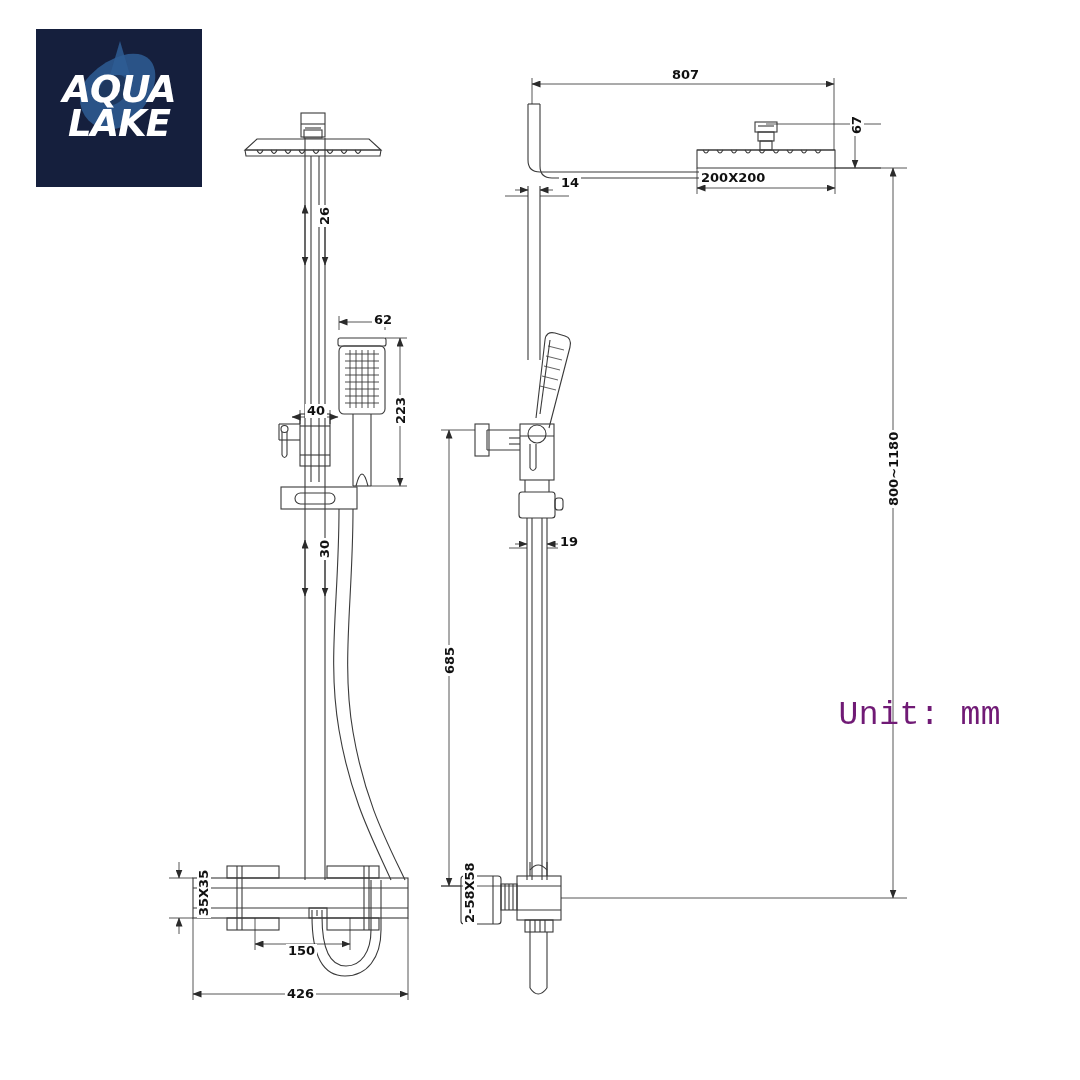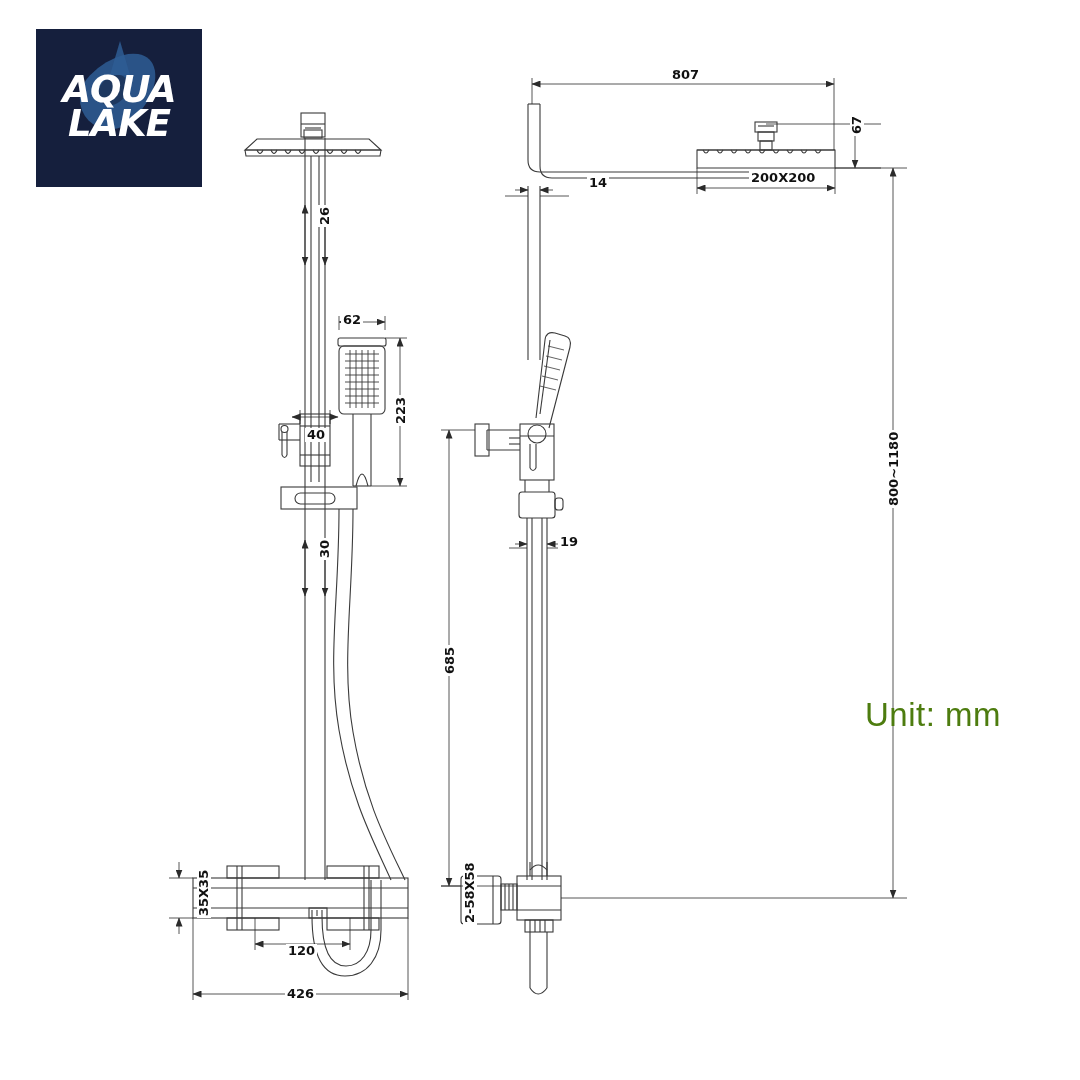--- a/index.html
+++ b/index.html
@@ -108,23 +108,23 @@
   }
   .dimtext.vert {
     transform: rotate(-90deg);
     transform-origin: left top;
   }
   
   #unit-note {
     position: absolute;
     right: 88px;
     bottom: 38px;
-    font-family: Liberation Sans, sans-serif;
+    font-family: Liberation Mono, monospace;
     font-size: 33px;
-    color: #4d7c0f;
+    color: #701a75;
     letter-spacing: .5px;
     z-index: 4;
   }
 </style>
 </head>
 <body>
 
 <div id="sheet">
 
   <svg id="drawing-svg" viewBox="0 0 1080 1080">
@@ -393,41 +393,41 @@
     <div class="droplet"></div>
     <div class="droplet-tip"></div>
     <div class="wordmark">
       <span class="wm-line1">AQUA</span>
       <span class="wm-line2">LAKE</span>
     </div>
   </div>
 
   <div class="dimtext vert" style="left:309px; top:227px;">26</div>
 
-  <div class="dimtext" style="left:332px; top:313px;">62</div>
+  <div class="dimtext" style="left:363px; top:313px;">62</div>
 
   <div class="dimtext vert" style="left:385px; top:426px;">223</div>
 
-  <div class="dimtext" style="left:296px; top:428px;">40</div>
+  <div class="dimtext" style="left:296px; top:404px;">40</div>
 
   <div class="dimtext vert" style="left:309px; top:560px;">30</div>
 
   <div class="dimtext vert" style="left:188px; top:918px;">35X35</div>
 
-  <div class="dimtext" style="left:277px; top:944px;">120</div>
+  <div class="dimtext" style="left:277px; top:944px;">150</div>
 
   <div class="dimtext" style="left:276px; top:987px;">426</div>
 
   <div class="dimtext" style="left:661px; top:68px;">807</div>
 
   <div class="dimtext vert" style="left:841px; top:136px;">67</div>
 
-  <div class="dimtext" style="left:578px; top:176px;">14</div>
-
-  <div class="dimtext" style="left:740px; top:171px;">200X200</div>
+  <div class="dimtext" style="left:550px; top:176px;">14</div>
+
+  <div class="dimtext" style="left:690px; top:171px;">200X200</div>
 
   <div class="dimtext" style="left:549px; top:535px;">19</div>
 
   <div class="dimtext vert" style="left:434px; top:676px;">685</div>
 
   <div class="dimtext vert" style="left:454px; top:925px;">2-58X58</div>
 
   <div class="dimtext vert" style="left:878px; top:508px;">800~1180</div>
 
   <div id="unit-note">Unit: mm</div>

